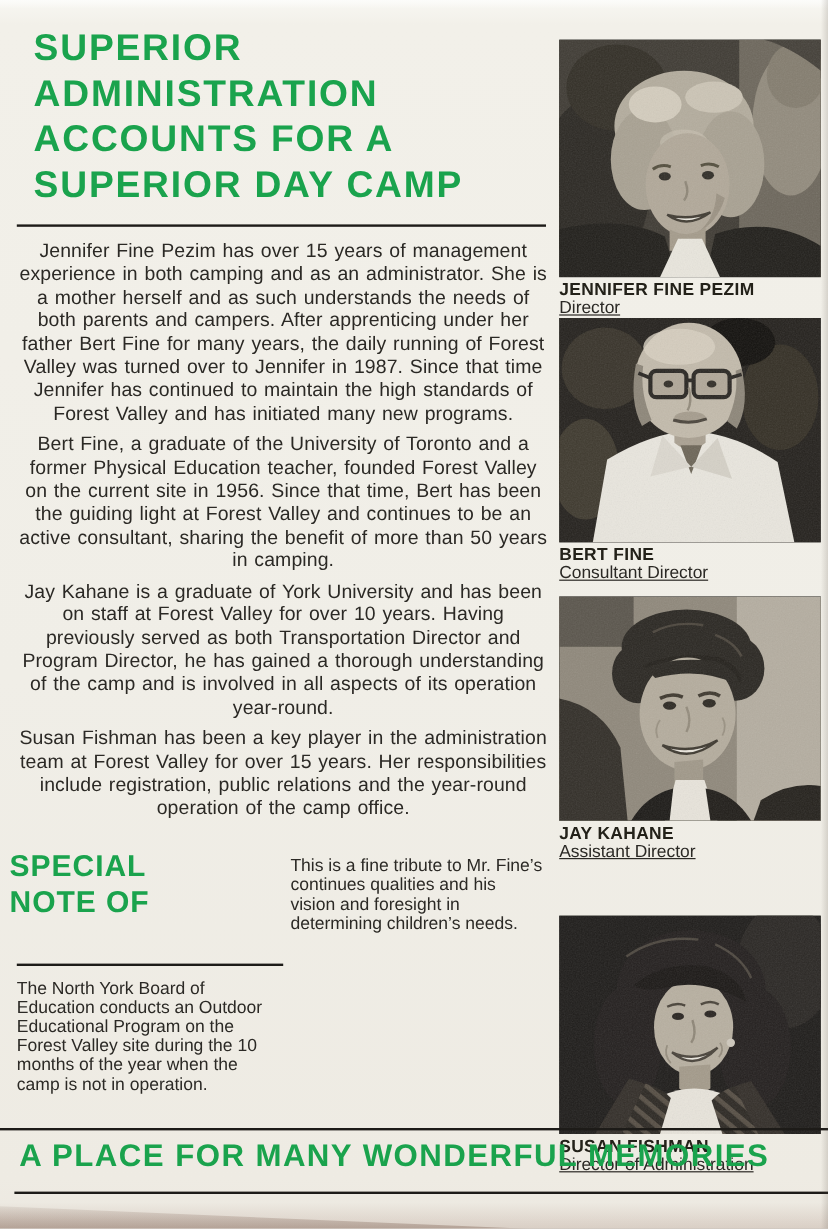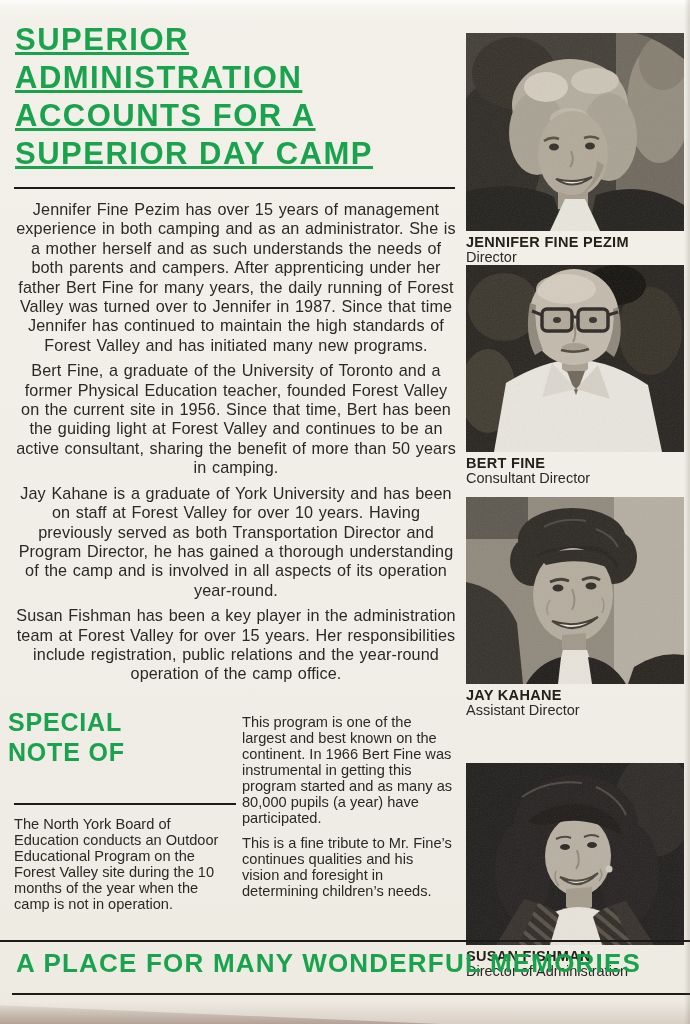--- a/index.html
+++ b/index.html
@@ -19,23 +19,23 @@
   .bottom-wedge { position:absolute; left:0; bottom:0; width:440px; height:22px;
     background:linear-gradient(180deg, rgba(120,95,80,.05), rgba(120,90,75,.38));
     clip-path:polygon(0 15%, 100% 100%, 0 100%); }
 
   .rule { position:absolute; height:2px; background:#1d1b18; }
   .main-rule { left:14px; top:187px; width:441px; }
   .note-rule { left:14px; top:803px; width:222px; }
   .footer-rule-top { left:0; top:940px; width:690px; }
   .footer-rule-bottom { left:12px; top:993px; width:678px; }
 
-  h1.headline { position:absolute; left:15px; top:21px; width:450px;
+  h1.headline { position:absolute; left:28px; top:21px; width:450px;
     font-size:31px; font-weight:bold; line-height:38px; letter-spacing:1.5px;
-    color:#1aa34d;text-decoration:underline; }
+    color:#1aa34d; }
   h1.headline span { display:block; }
 
   .intro { position:absolute; left:14px; top:200px; width:444px;text-align:center; }
   .intro p { font-size:16.2px; line-height:19.4px; letter-spacing:.1px;
     word-spacing:1px; margin-bottom:6px; }
 
   h2.note-heading { position:absolute; left:8px; top:707px; width:220px;
     font-size:25px; font-weight:bold; line-height:30px; letter-spacing:.8px;
     color:#1aa34d; }
   h2.note-heading span { display:block; }
@@ -46,21 +46,21 @@
   .note-right p { font-size:14.6px; line-height:16px; margin-bottom:9px; }
 
   .staff { position:absolute; left:466px; top:0; width:218px; height:1024px; }
   figure.st { position:absolute; left:0; width:218px; }
   .st1 { top:33px; }  .st2 { top:265px; }  .st3 { top:497px; }  .st4 { top:727px;margin-top:36px; }
   .photo { width:218px; background:#2a2825; overflow:hidden; }
   .ph1 { height:198px; } .ph2 { height:187px; } .ph3 { height:187px; } .ph4 { height:182px; }
   .photo svg { display:block; width:100%; height:100%; }
   figcaption.cap { margin-top:4px; }
   .cap-name { font-size:14.5px; font-weight:bold; line-height:15px; letter-spacing:.3px; color:#232119; }
-  .cap-title { font-size:14.5px; line-height:15px; color:#2b2925; }
+  .cap-title { font-size:14.5px; line-height:15px; color:#2b2925;text-decoration:underline; }
 
   .tagline { position:absolute; left:16px; top:948px; width:670px;
     font-size:26px; font-weight:bold; letter-spacing:1.2px; color:#1aa34d;
     white-space:nowrap; }
 </style>
 </head>
 <body>
 
 <div class="page">
   <div class="top-edge"></div>
@@ -81,21 +81,20 @@
   </section>
 
   <h2 class="note-heading">
     <span>SPECIAL</span>
     <span>NOTE OF</span>
   </h2>
   <div class="rule note-rule"></div>
   <p class="note-left">The North York Board of Education conducts an Outdoor Educational Program on the Forest Valley site during the 10 months of the year when the camp is not in operation.</p>
 
   <div class="note-right">
-    <p>This program is one of the largest and best known on the continent. In 1966 Bert Fine was instrumental in getting this program started and as many as 80,000 pupils (a year) have participated.</p>
     <p>This is a fine tribute to Mr. Fine’s continues qualities and his vision and foresight in determining children’s needs.</p>
   </div>
 
   <aside class="staff">
 
     <figure class="st st1">
       <div class="photo ph1">
         <svg viewBox="0 0 218 198" preserveAspectRatio="none" aria-hidden="true">
           <defs>
               <filter id="g1">

